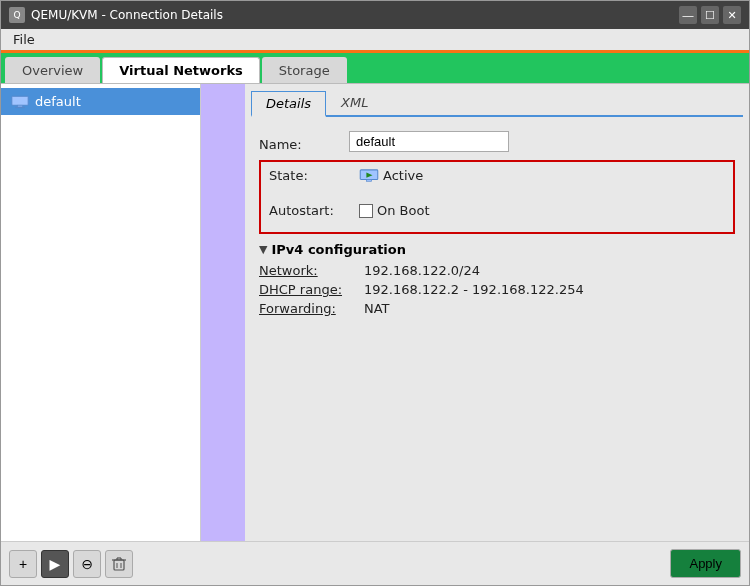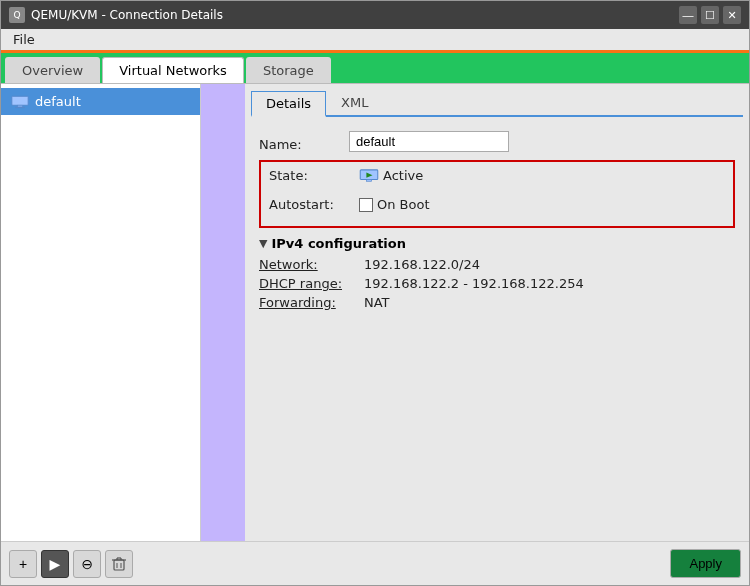--- a/index.html
+++ b/index.html
@@ -111,21 +111,21 @@
       border-bottom: none;
       background: #d8d8d8;
       border-radius: 3px 3px 0 0;
       margin-right: 2px;
     }
 
     .tab.active {
       background: #fff;
       border-color: #bbb;
       color: #000;
-      font-weight: normal;
+      font-weight: bold;
     }
 
     
     .main-content {
       display: flex;
       flex: 1;
       overflow: hidden;
       background: #c4b5fd;
       gap: 44px;
     }
@@ -167,20 +167,21 @@
       flex-direction: column;
       padding: 6px;
     }
 
     
     .inner-tab-bar {
       display: flex;
       align-items: flex-end;
       border-bottom: 2px solid #4a90d9;
       margin-bottom: 10px;
+      font-style: italic;
     }
 
     .inner-tab {
       padding: 4px 14px;
       cursor: pointer;
       font-size: 13px;
       color: #444;
       border: 1px solid transparent;
     }
 
@@ -227,21 +228,21 @@
     
     .state-box {
       border: 2px solid #cc0000;
       padding: 6px 8px;
       margin: 4px 0;
     }
 
     .state-row {
       display: flex;
       align-items: center;
-      margin-bottom: 14px;
+      margin-bottom: 20px;
     }
 
     .state-row:last-child {
       margin-bottom: 8px;
     }
 
     .state-icon {
       width: 20px;
       height: 14px;
       margin-right: 4px;

